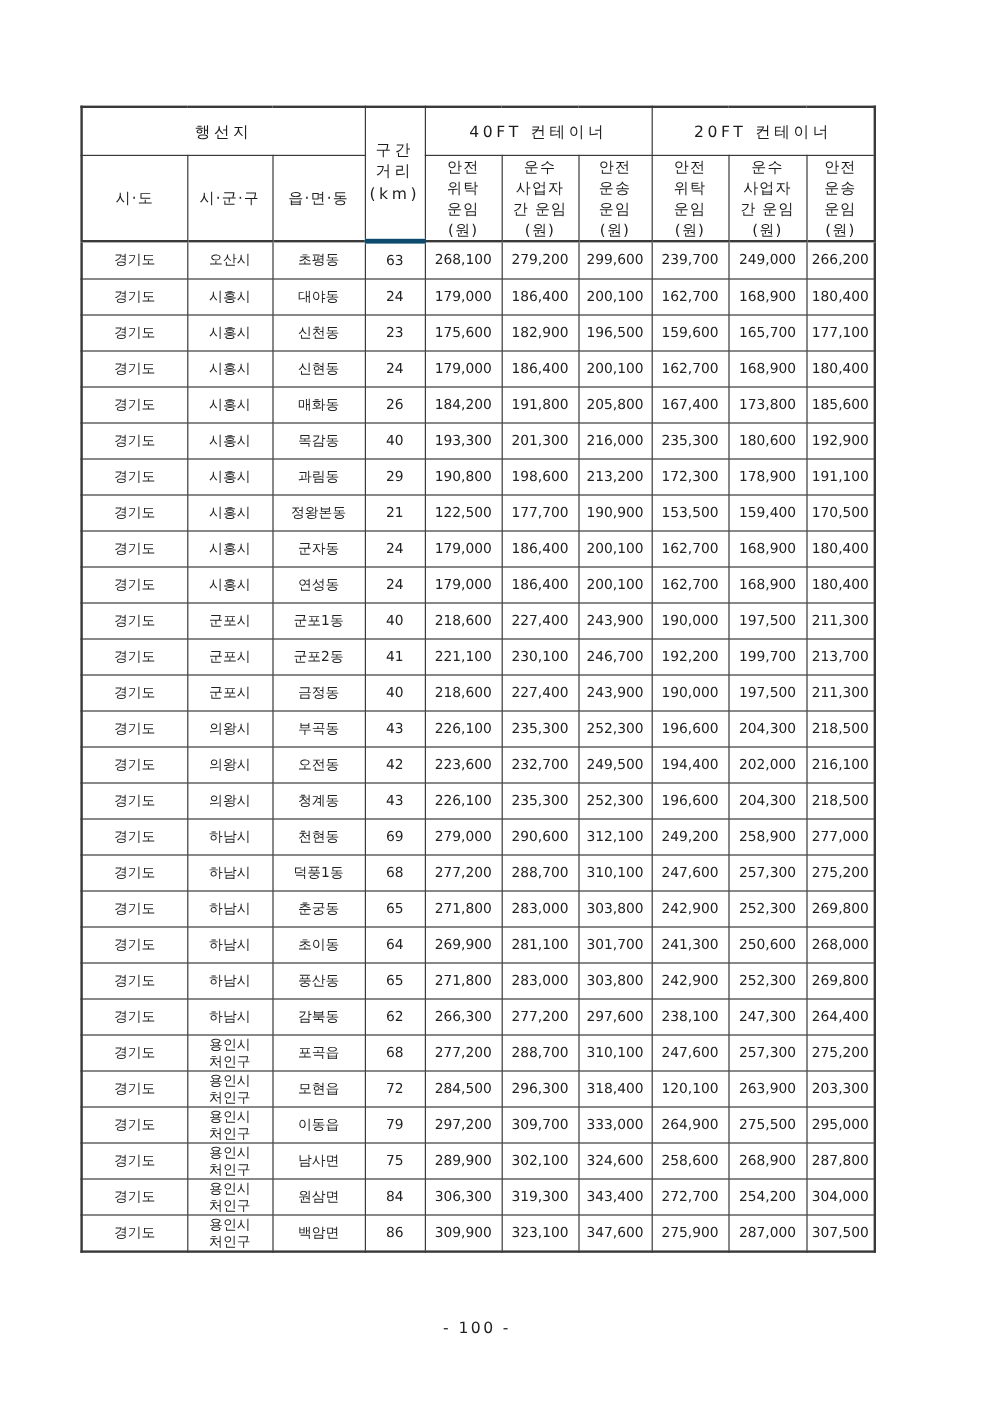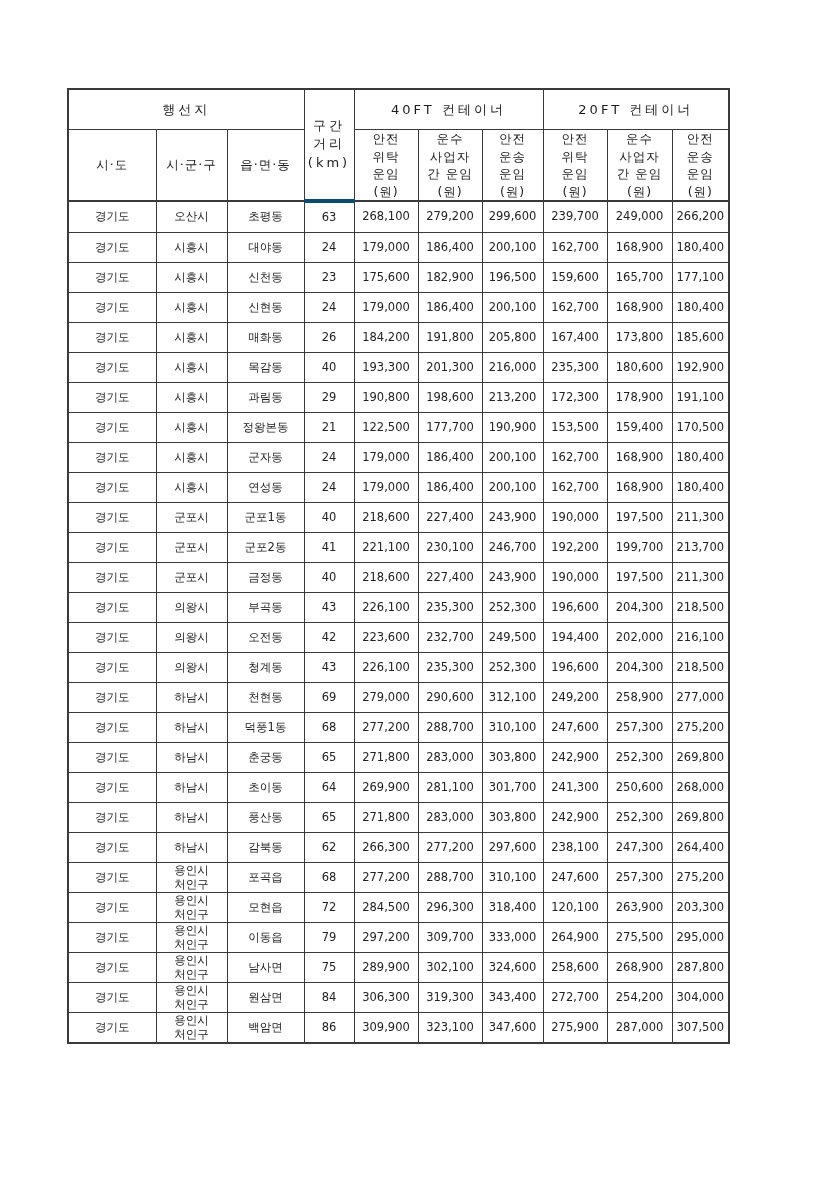--- a/index.html
+++ b/index.html
@@ -473,14 +473,15 @@
           <td>309,900</td>
           <td>323,100</td>
           <td>347,600</td>
           <td>275,900</td>
           <td>287,000</td>
           <td>307,500</td>
         </tr>
       </tbody>
   </table>
 
+  <div class="footer">- 100 -</div>
 
 </div>
 
 </body></html>

